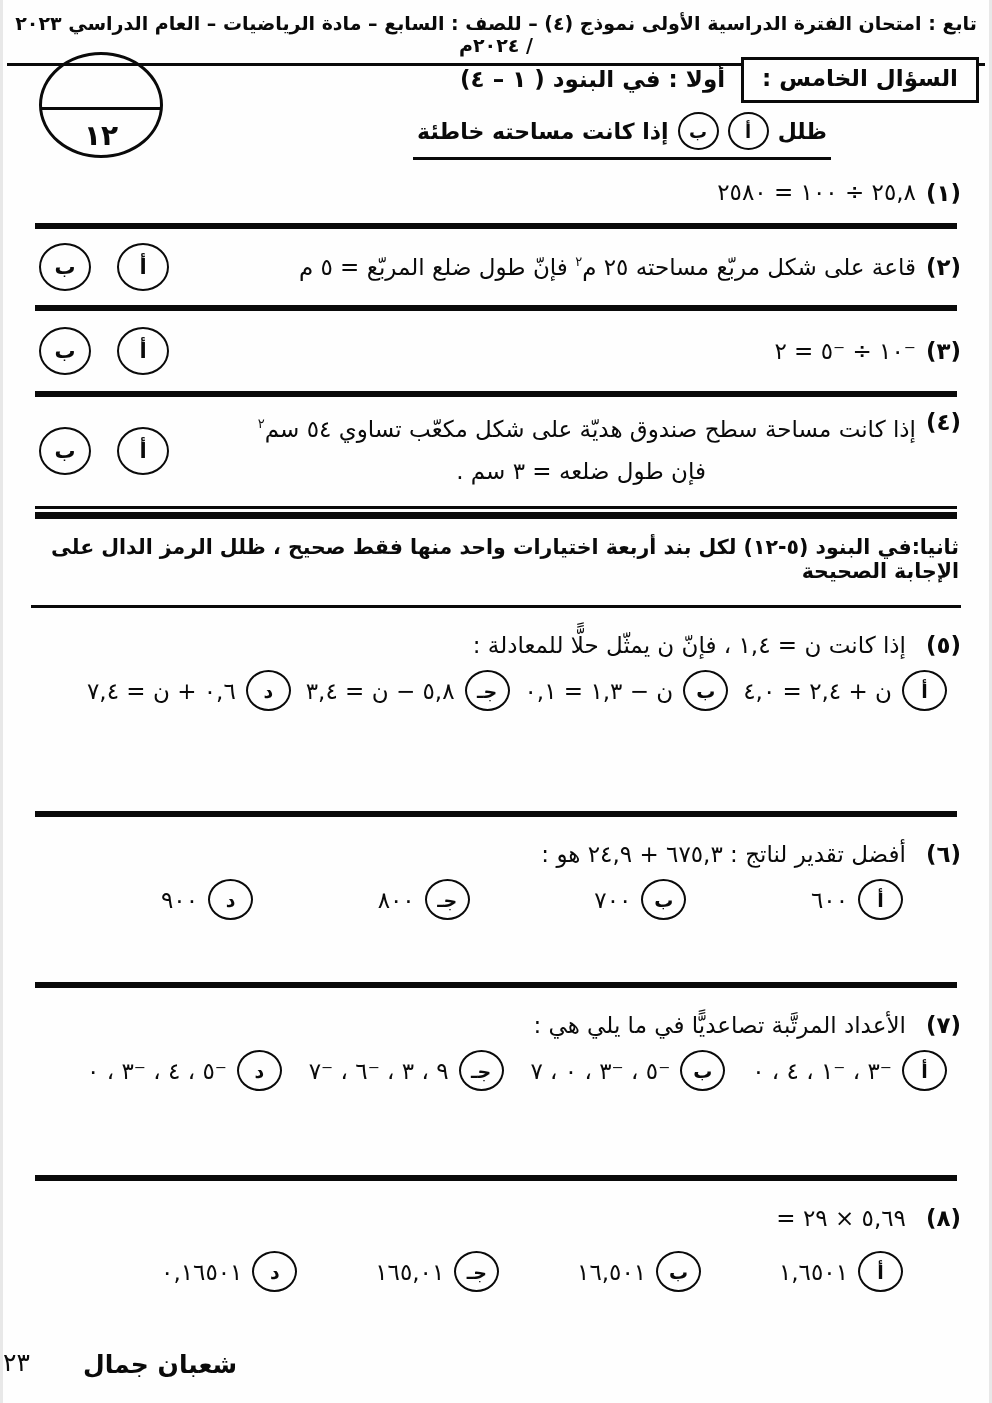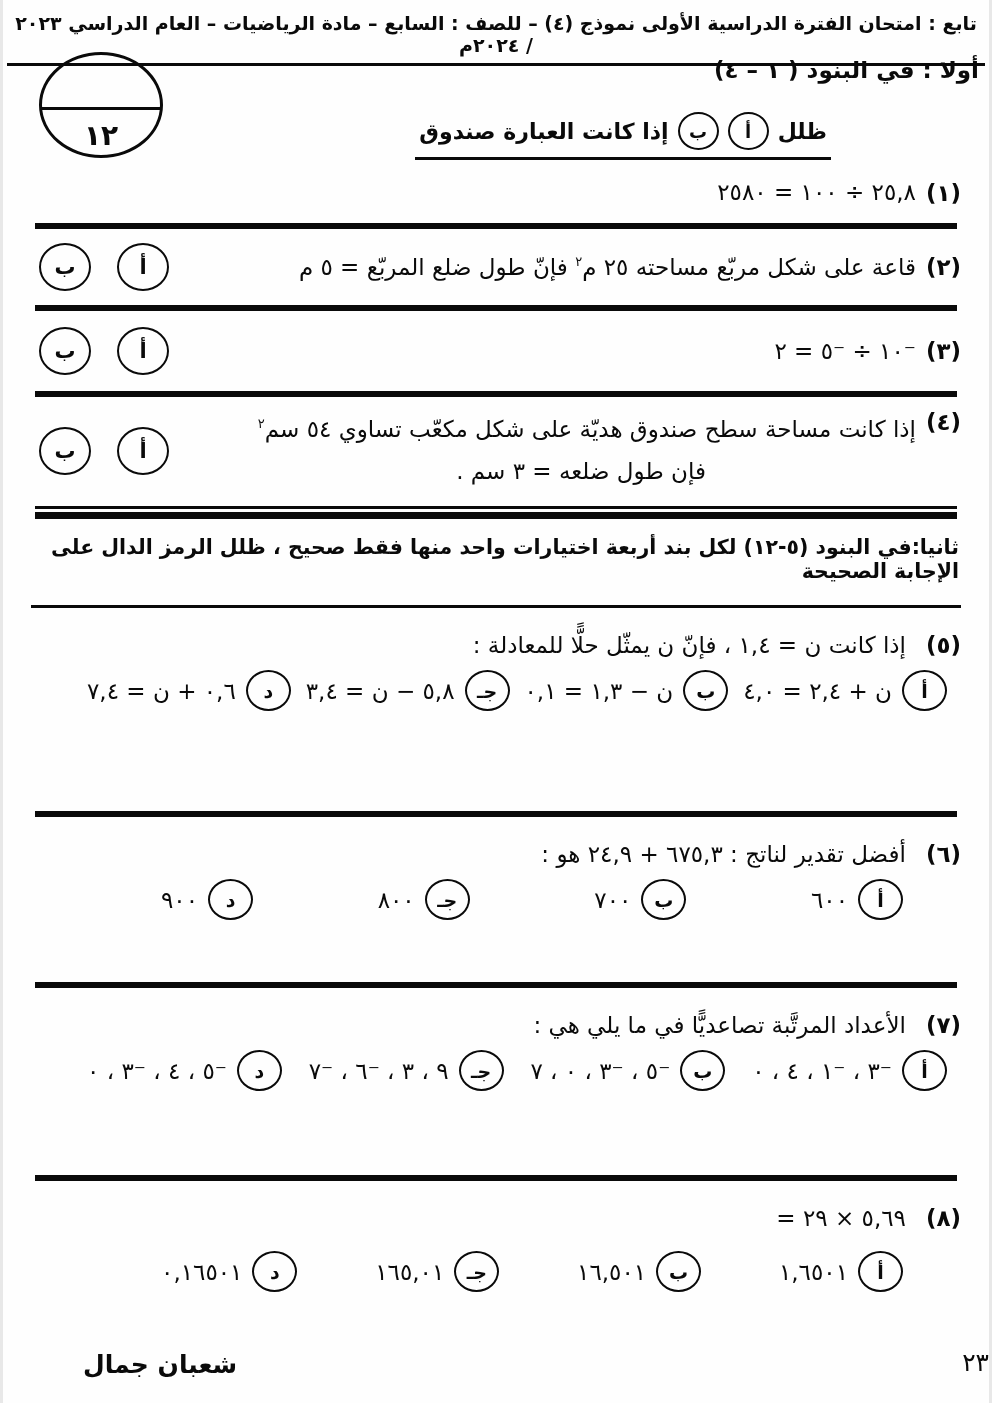--- a/index.html
+++ b/index.html
@@ -67,46 +67,47 @@
   .mcq-q{display:flex;align-items:baseline;font-size:23px;gap:10px;}
   .opts{display:flex;justify-content:space-between;align-items:center;margin-top:12px;}
   .opt{display:flex;align-items:center;gap:10px;font-size:23px;}
   .circle.opt-c{width:41px;height:37px;font-size:19px;}
   .opts.spread{margin-right:58px;margin-left:130px;}
   .opts.tight{margin-right:14px;margin-left:56px;}
   .gap-a{margin-bottom:100px;}
   .gap-b{margin-bottom:62px;}
   .gap-c{margin-bottom:84px;}
   
-  .page-number{position:absolute;bottom:26px;left:0;right:0;text-align:right;font-size:25px;margin-top:24px;}
+  .page-number{position:absolute;bottom:26px;left:0;right:0;text-align:left;font-size:25px;margin-top:24px;}
   .author{position:absolute;bottom:24px;left:56px;font-size:25px;font-weight:bold;margin-left:24px;}
 </style>
 </head>
 <body>
 
 <div class="page">
 
   <div class="exam-header">
     <span class="exam-header-inner">تابع : امتحان الفترة الدراسية الأولى  نموذج (٤) – للصف : السابع – مادة الرياضيات – العام الدراسي ٢٠٢٣ / ٢٠٢٤م</span>
   </div>
 
   <div class="q5-row">
+    <div class="q5-box">السؤال الخامس :</div>
     <div class="part1-label">أولا : في البنود ( ١ – ٤)</div>
   </div>
 
   <div class="score-badge">
     <div class="score-line"></div>
     <div class="score-value">١٢</div>
   </div>
 
   <div class="instruction">
     <span>ظلل</span>
     <span class="circle small">أ</span>
     <span class="circle small">ب</span>
-    <span>إذا كانت العبارة صندوق</span>
+    <span>إذا كانت مساحته خاطئة</span>
   </div>
 
   <div class="content">
 
     <div class="item" style="padding:4px 0 10px;">
       <span class="item-num">(١)</span>
       <span class="item-body">٢٥,٨ ÷ ١٠٠ = ٢٥٨٠</span>
     </div>
     <div class="rule"></div>
 

